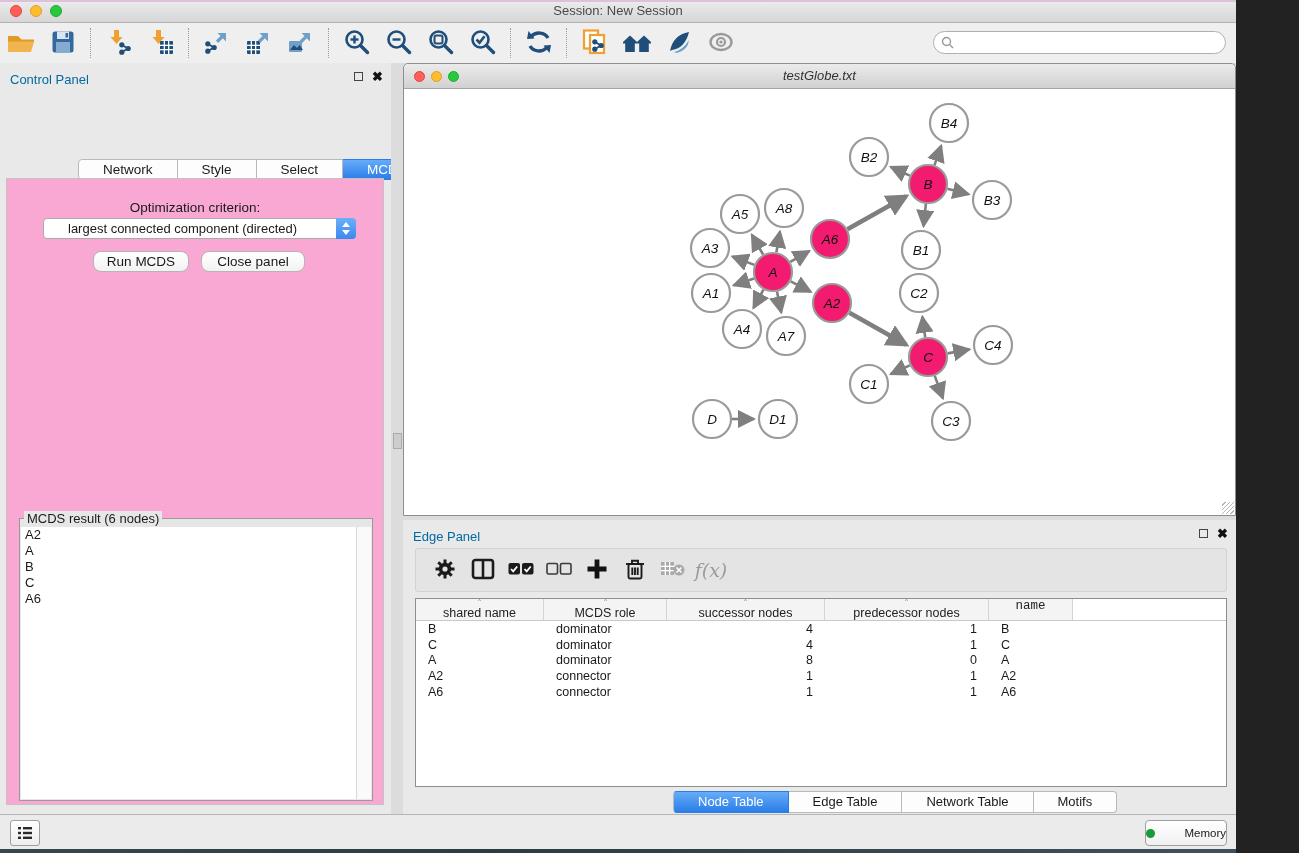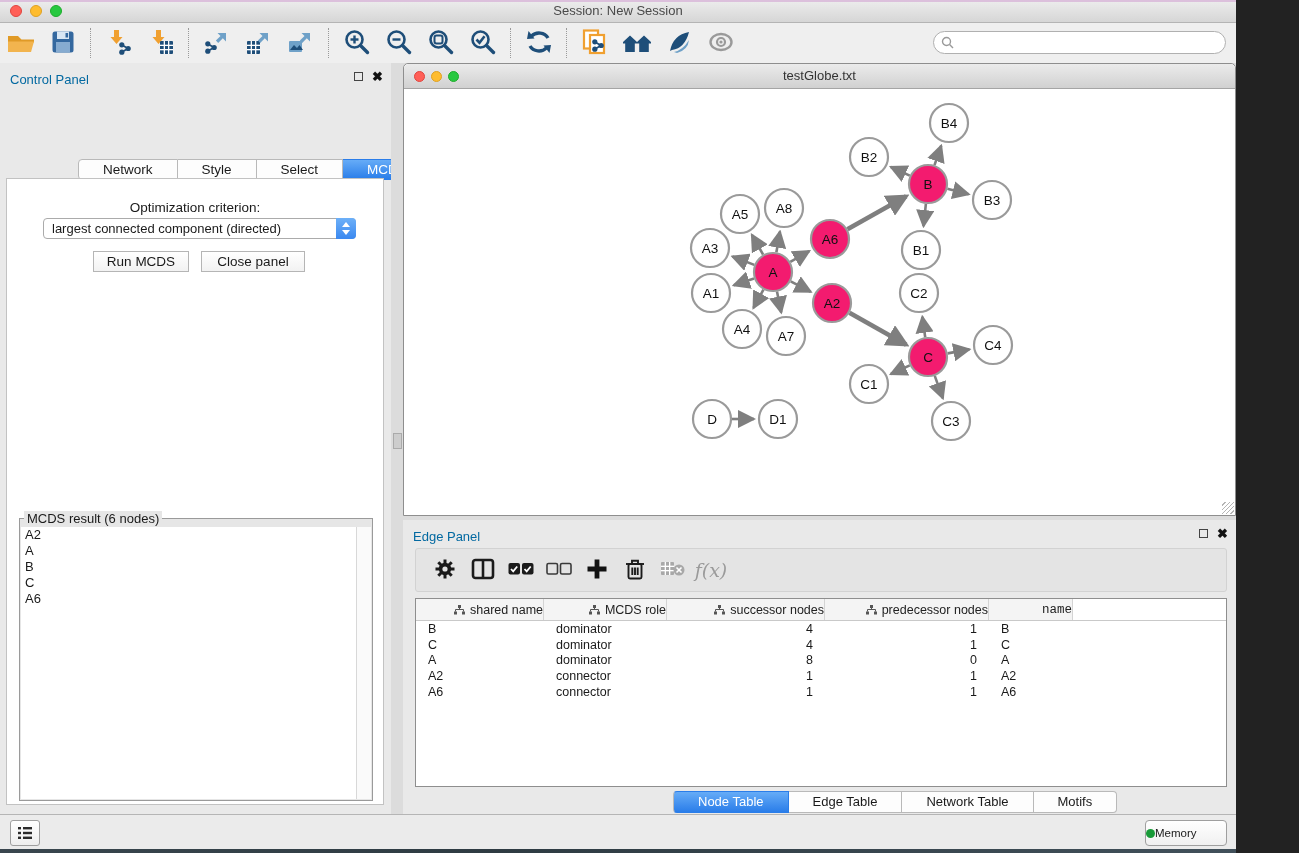--- a/index.html
+++ b/index.html
@@ -29,70 +29,70 @@
   .wb-square{width:9px;height:9px;border:1.5px solid #444;box-sizing:border-box;}
   .wb-close{font-weight:bold;font-size:13px;color:#111;line-height:9px;}
   .seg{display:flex;position:absolute;}
   .seg .seg-item{background:#fdfdfd;border:1px solid #b9b9b9;border-left:none;
      padding:0 24px;height:19px;line-height:19px;font-size:13.5px;text-align:center;cursor:default;}
   .seg .seg-item:first-child{border-left:1px solid #b9b9b9;border-radius:4px 0 0 4px;}
   .seg .seg-item:last-child{border-radius:0 4px 4px 0;}
   .seg .active{background:linear-gradient(#66acf7,#2a7de9);color:#fff;border-color:#2a7de9;}
   .cp-tabs{left:78px;top:96px;}
   .cp-content{position:absolute;left:6px;top:115px;right:7px;bottom:10px;
-     border:1px solid #c2c2c2;background:#ffffff;}
+     border:1px solid #c2c2c2;background:#f9a8d4;}
   .opt-label{position:absolute;top:21px;left:0;right:0;text-align:center;font-size:13.5px;}
   .dropdown{position:absolute;left:36px;top:39px;width:313px;height:21px;background:#fff;
      border:1px solid #ababab;border-radius:4px;display:flex;align-items:center;box-sizing:border-box;}
-  .dropdown .dd-text{flex:1;padding-left:8px;font-size:13px;white-space:nowrap;overflow:hidden;}
+  .dropdown .dd-text{flex:1;padding-left:24px;font-size:13px;white-space:nowrap;overflow:hidden;}
   .dd-stepper{width:20px;height:21px;margin:-1px -1px 0 0;border-radius:0 4px 4px 0;
      background:linear-gradient(#6db0f8,#3a88f0);position:relative;}
   .dd-stepper::before{content:"";position:absolute;left:6px;top:4px;border:4px solid transparent;border-bottom:5px solid #fff;border-top:none;}
   .dd-stepper::after{content:"";position:absolute;left:6px;bottom:4px;border:4px solid transparent;border-top:5px solid #fff;border-bottom:none;}
   .push-btn{position:absolute;height:21px;background:linear-gradient(#ffffff,#f2f2f2);
-     border:1px solid #b5b5b5;border-radius:0;font-size:13.5px;text-align:center;line-height:20px;
+     border:1px solid #b5b5b5;border-radius:8px;font-size:13.5px;text-align:center;line-height:20px;
      box-sizing:border-box;cursor:default;font-family:"Liberation Sans",sans-serif;}
   .fieldset{position:absolute;left:12px;right:10px;top:339px;bottom:3px;border:1px solid #9a9a9a;background:#e6e6e6;}
   .fieldset .legend{position:absolute;top:-8px;left:4px;background:#e6e6e6;padding:0 3px;font-size:13px;}
   .result-list{position:absolute;left:1px;top:8px;right:15px;bottom:1px;background:#fff;overflow:hidden;}
   .result-list div{padding:0 4px;height:16px;line-height:16px;font-size:13px;}
   .result-scroll{position:absolute;top:8px;right:1px;width:14px;bottom:1px;background:#fafafa;border-left:1px solid #d8d8d8;}
   
   .right-bg{position:absolute;left:391px;top:63px;right:0;bottom:38px;background:#dcdcdc;}
   .splitter-h{position:absolute;left:2px;top:370px;width:7px;height:14px;background:#cdcdcd;border:1px solid #aaa;}
   
   .netwin{position:absolute;left:12px;top:0;right:0;height:453px;background:#fff;
-     border:1px solid #8e8e8e;border-radius:5px 5px 0 0;box-sizing:border-box;}
+     border:1px solid #8e8e8e;border-radius:5px 5px 0 0;box-sizing:border-box;font-style:italic;}
   .netwin-titlebar{position:absolute;left:0;top:0;right:0;height:24px;
      background:linear-gradient(#ebebeb,#d1d1d1);border-bottom:1px solid #a5a5a5;border-radius:5px 5px 0 0;}
   .netwin-titlebar .traffic{top:7px;width:11px;height:11px;}
   .netwin-title{position:absolute;top:4px;left:0;right:0;text-align:center;font-size:13px;color:#333;}
   .net-canvas{position:absolute;left:1px;top:25px;right:1px;bottom:1px;background:#fff;overflow:hidden;}
   .resize-grip{position:absolute;right:1px;bottom:1px;width:12px;height:12px;
      background:repeating-linear-gradient(135deg,transparent,transparent 2px,#b5b5b5 2px,#b5b5b5 3px);}
   
   .table-panel{position:absolute;left:12px;top:457px;right:0;bottom:0;background:#e9e9e9;}
   .tp-toolbar{position:absolute;left:12px;top:28px;right:9px;height:44px;background:#e4e4e4;
      border:1px solid #d2d2d2;border-radius:3px;display:flex;align-items:center;padding-left:12px;box-sizing:border-box;}
   .tp-icon{width:34px;height:32px;display:flex;align-items:center;justify-content:center;margin-right:4px;cursor:default;}
   .fx-glyph{font-family:"DejaVu Serif","Liberation Serif",serif;font-style:italic;font-size:19px;color:#9a9a9a;}
   .data-table{position:absolute;left:12px;top:78px;right:9px;height:187px;background:#fff;border:1px solid #8e8e8e;overflow:hidden;}
   .dt-header{display:flex;height:21px;border-bottom:1px solid #c9c9c9;background:#f4f4f4;}
-  .dt-th{display:flex;align-items:center;justify-content:flex-end;gap:5px;border-right:1px solid #d4d4d4;
-     font-size:12.5px;color:#222;box-sizing:border-box;height:21px;}
+  .dt-th{display:flex;align-items:center;justify-content:space-between;gap:5px;border-right:1px solid #d4d4d4;
+     font-size:12.5px;color:#222;box-sizing:border-box;height:21px;flex-direction:column;}
   .dt-row{display:flex;height:15.7px;align-items:center;}
   .dt-td{font-size:12.5px;box-sizing:border-box;padding:0 12px;overflow:hidden;white-space:nowrap;}
   .tp-tabs{left:270px;top:271px;}
   .tp-tabs .seg-item{font-size:13px;height:20px;line-height:20px;}
   
   .statusbar{position:absolute;left:0;bottom:4px;right:0;height:34px;background:#ebebeb;border-top:1px solid #b5b5b5;}
   .list-btn{position:absolute;left:10px;top:5px;width:28px;height:24px;background:linear-gradient(#fff,#eee);
      border:1px solid #9f9f9f;border-radius:3px;display:flex;align-items:center;justify-content:center;}
   .memory-btn{position:absolute;right:9px;top:5px;width:80px;height:24px;background:linear-gradient(#fff,#f0f0f0);
-     border:1px solid #9f9f9f;border-radius:4px;display:flex;align-items:center;justify-content:flex-start;font-size:11.5px;}
+     border:1px solid #9f9f9f;border-radius:4px;display:flex;align-items:center;justify-content:space-between;font-size:11.5px;}
   .mem-dot{width:9px;height:9px;border-radius:50%;background:#189a38;}
   .desktop-strip{position:absolute;left:0;bottom:0;right:0;height:4px;background:linear-gradient(90deg,#39464e,#2e3b42 40%,#41505a);}
 </style>
 </head>
 <body>
 
 <div class="app">
 
   <div class="titlebar">
     <span class="traffic t-red"></span>

